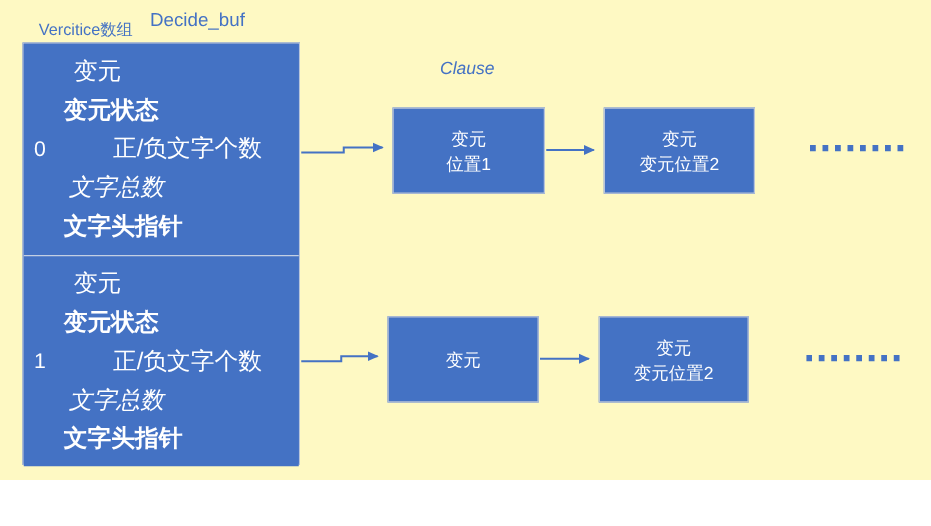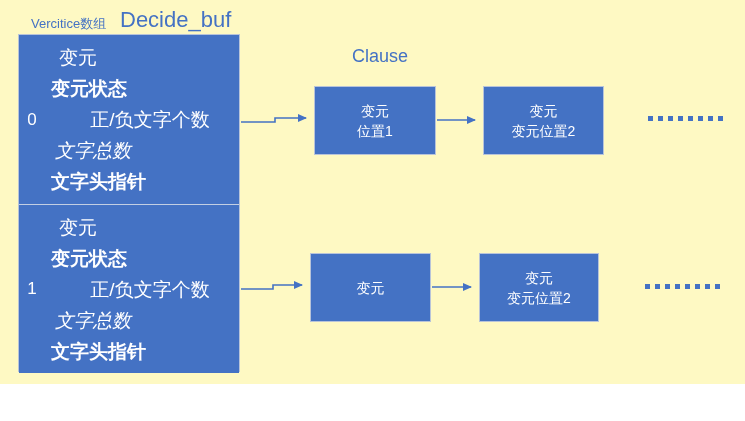--- a/index.html
+++ b/index.html
@@ -26,26 +26,27 @@
     line-height: 1;
   }
   #lbl-vertice {
     left: 31px;
     top: 17px;
     font-size: 13px;
   }
   #lbl-decide {
     left: 120px;
     top: 9px;
-    font-size: 22px;
+    font-size: 15px;
   }
   #lbl-clause {
     left: 352px;
     top: 47px;
-    font-size: 18px;
+    font-size: 14px;
+    font-style: italic;
   }
 
   
   #vertice-array {
     position: absolute;
     left: 18px;
     top: 34px;
     width: 222px;
     height: 338px;
     border: 1px solid #b8c4d9;

